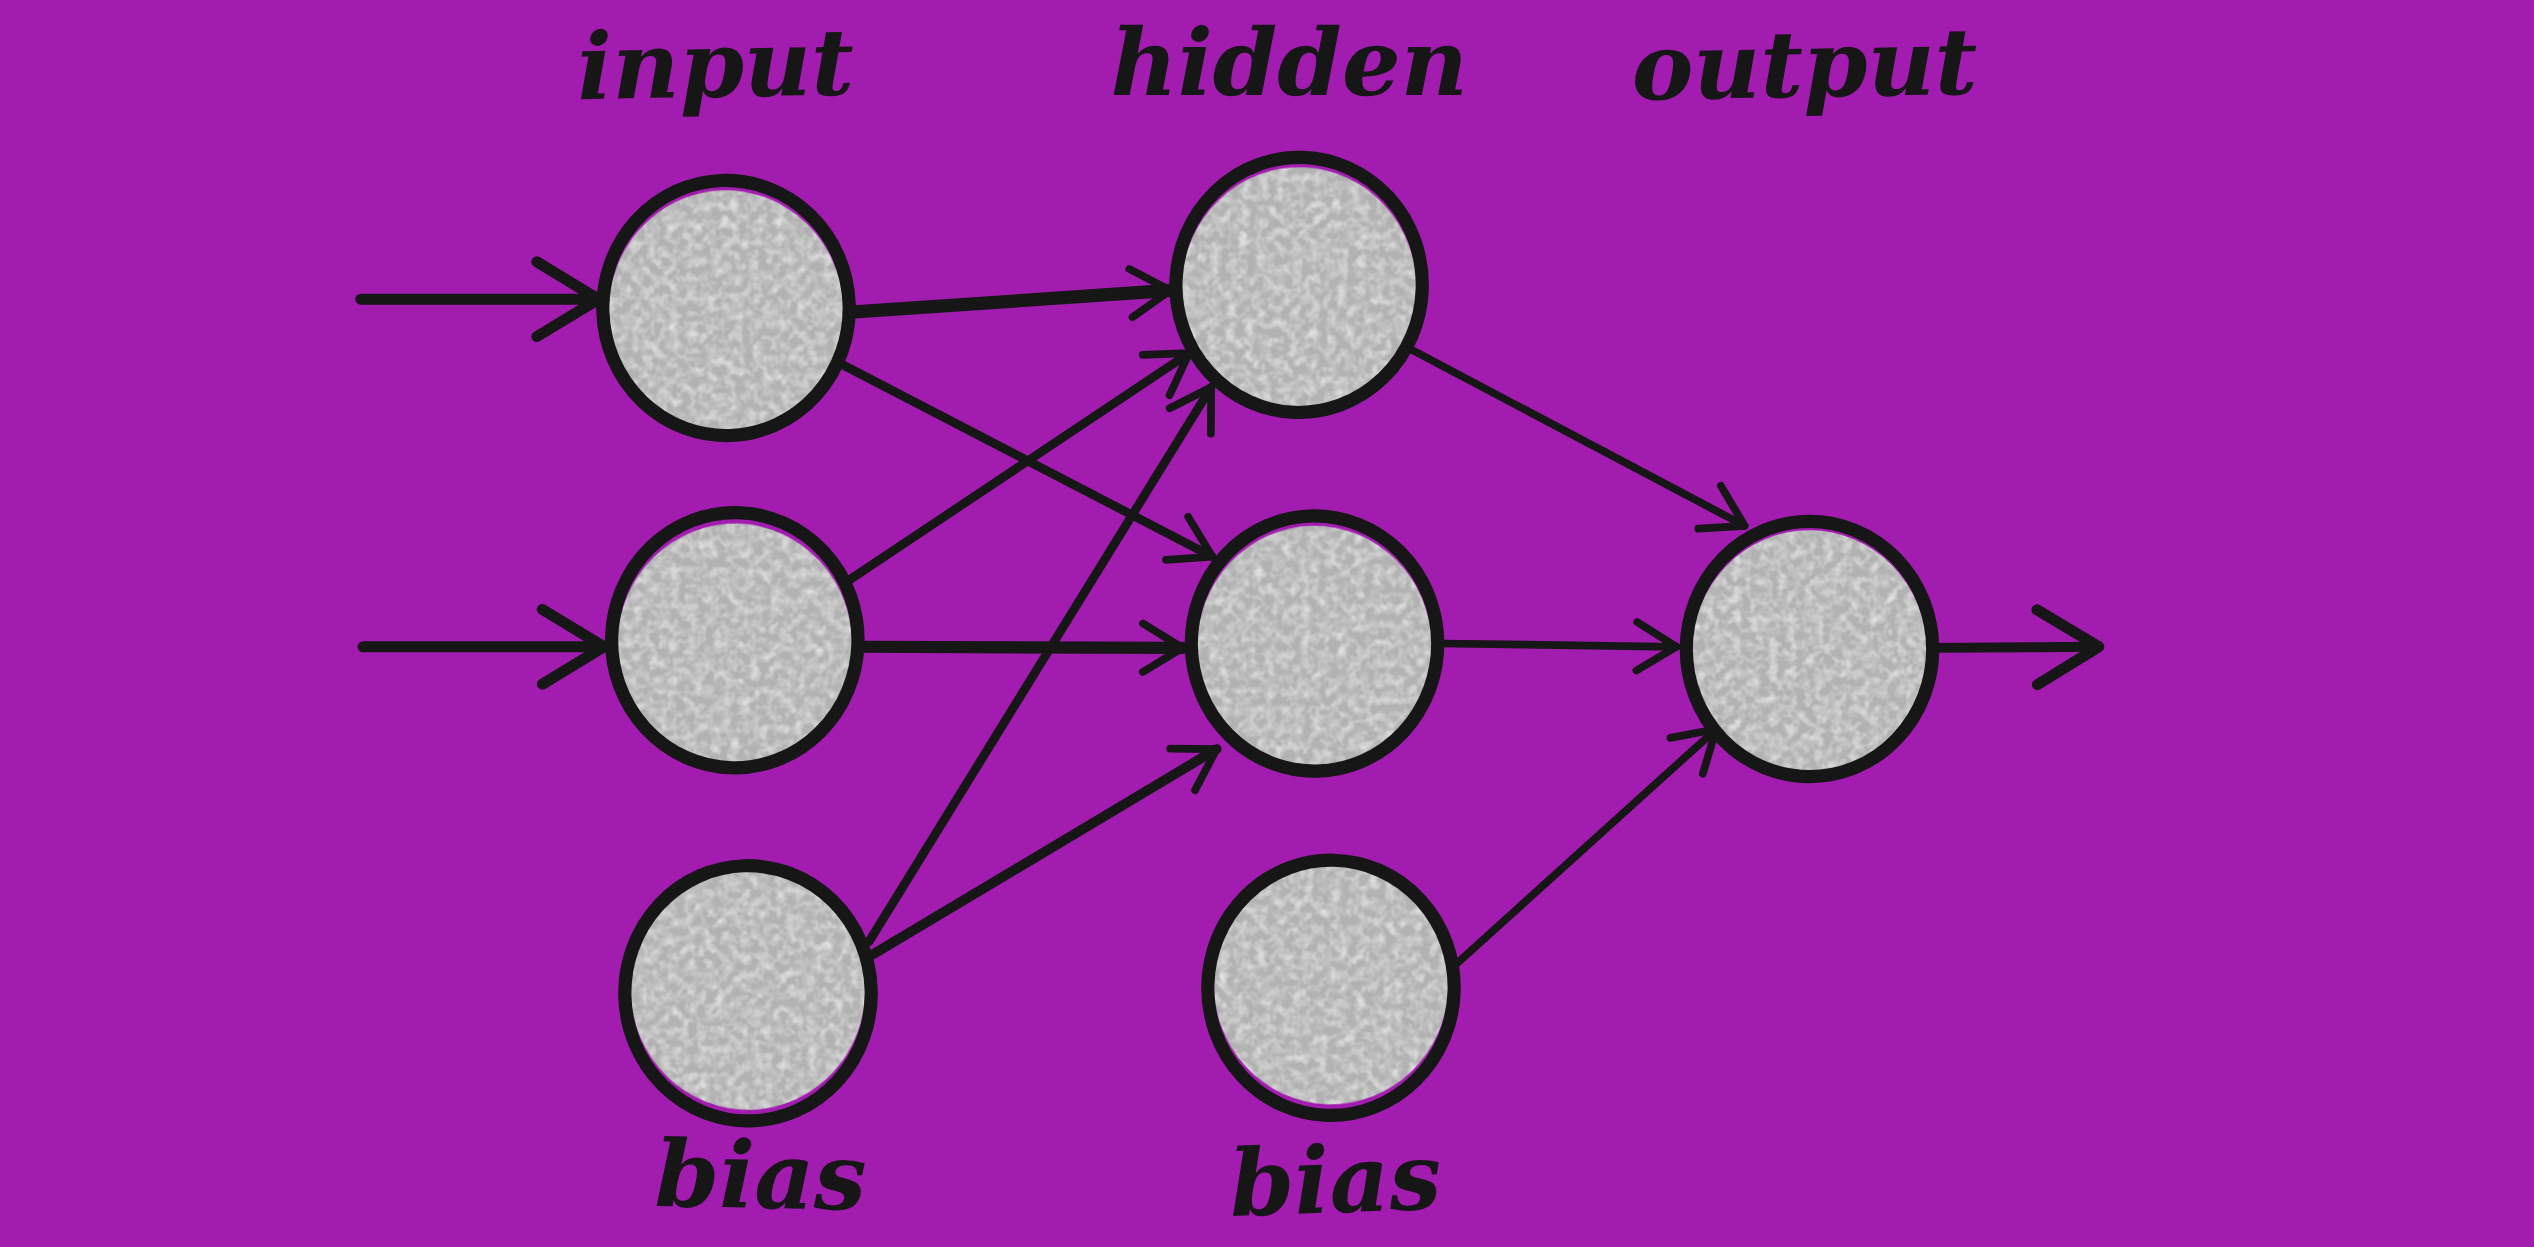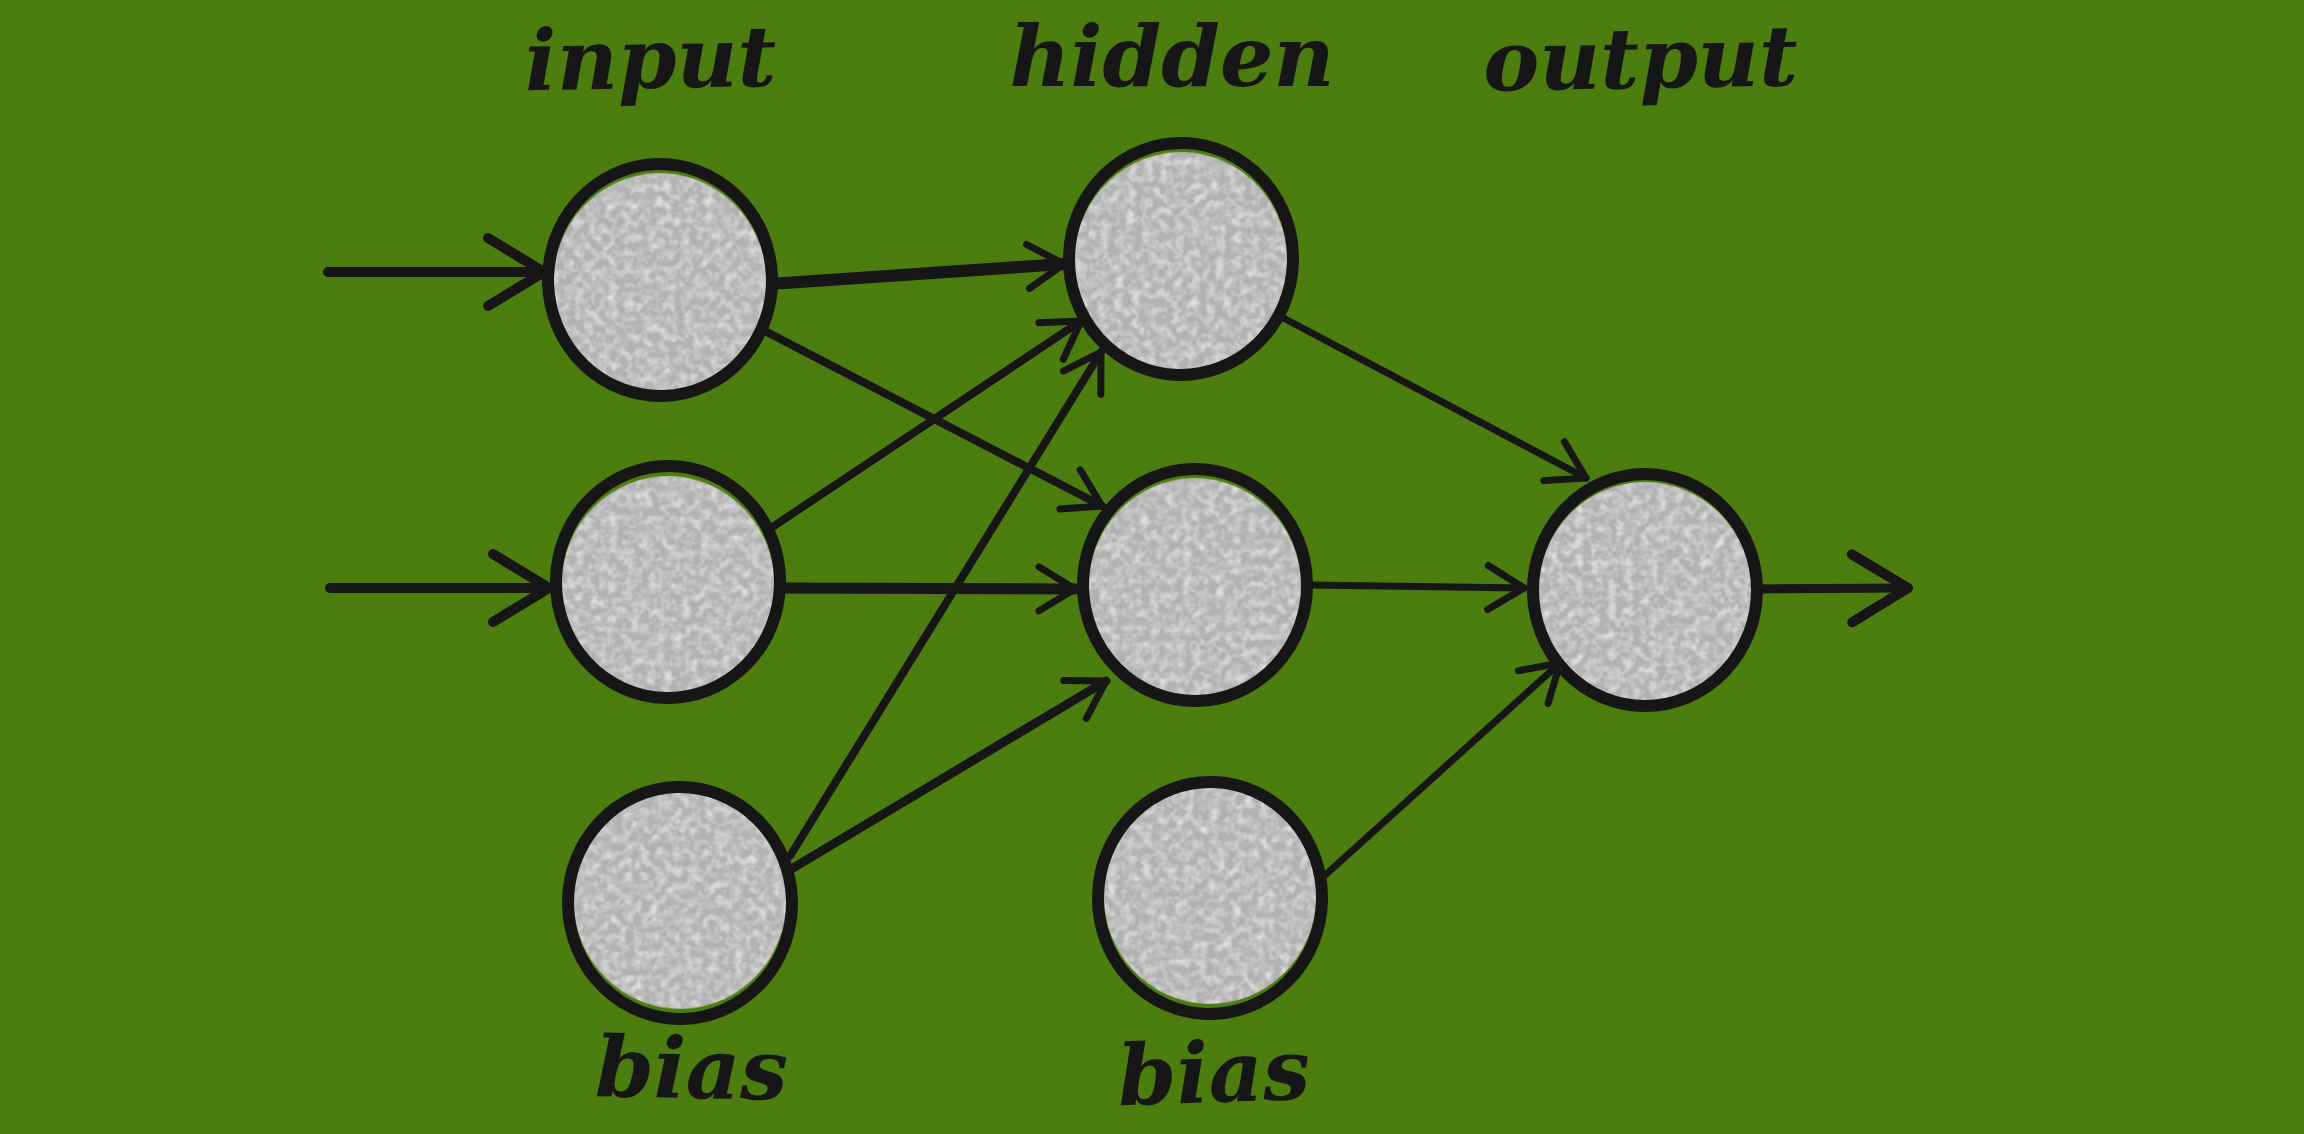--- a/index.html
+++ b/index.html
@@ -1,16 +1,16 @@
 <!DOCTYPE html>
 <html><head>
 <meta charset="utf-8">
 <style>
   html,body{margin:0;padding:0;background:#ffffff;}
-  .stage{width:2304px;height:1134px;background:#4d7c0f;overflow:hidden;}
+  .stage{width:2304px;height:1134px;background:#a21caf;overflow:hidden;}
   svg{display:block;}
   .lbl{
     font-family:"DejaVu Serif","Liberation Serif",serif;
     font-style:italic;
     font-weight:700;
     font-size:84px;
     fill:#161616;
   }
 </style>
 </head>

